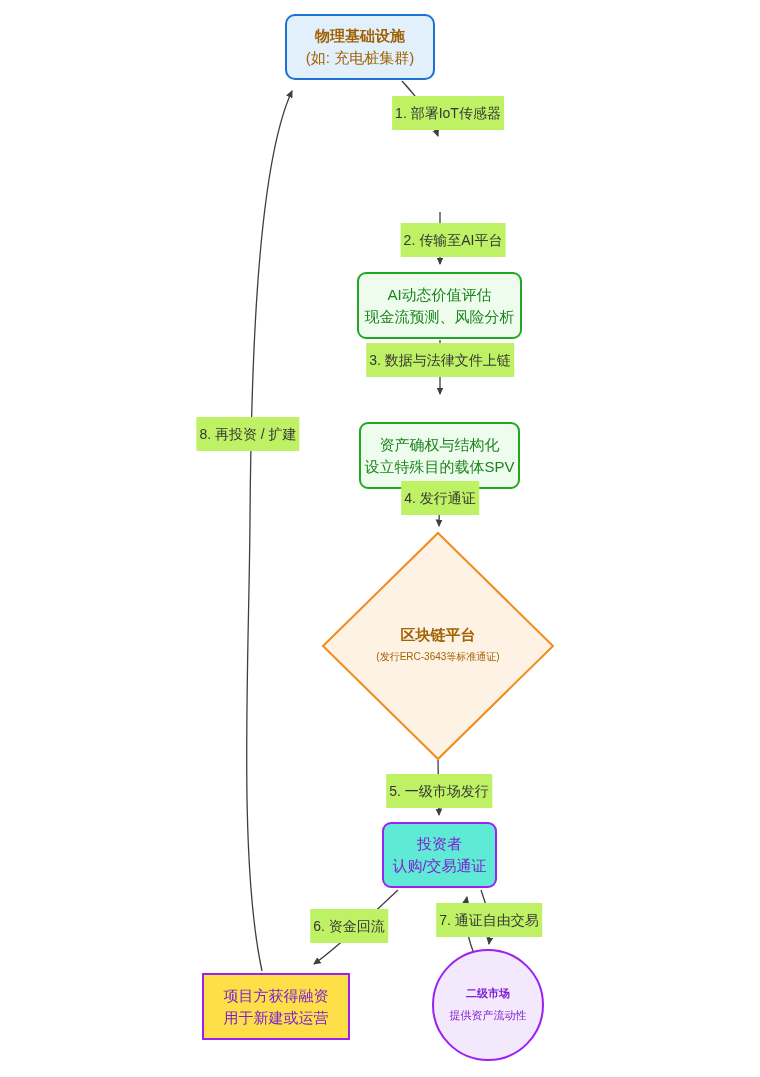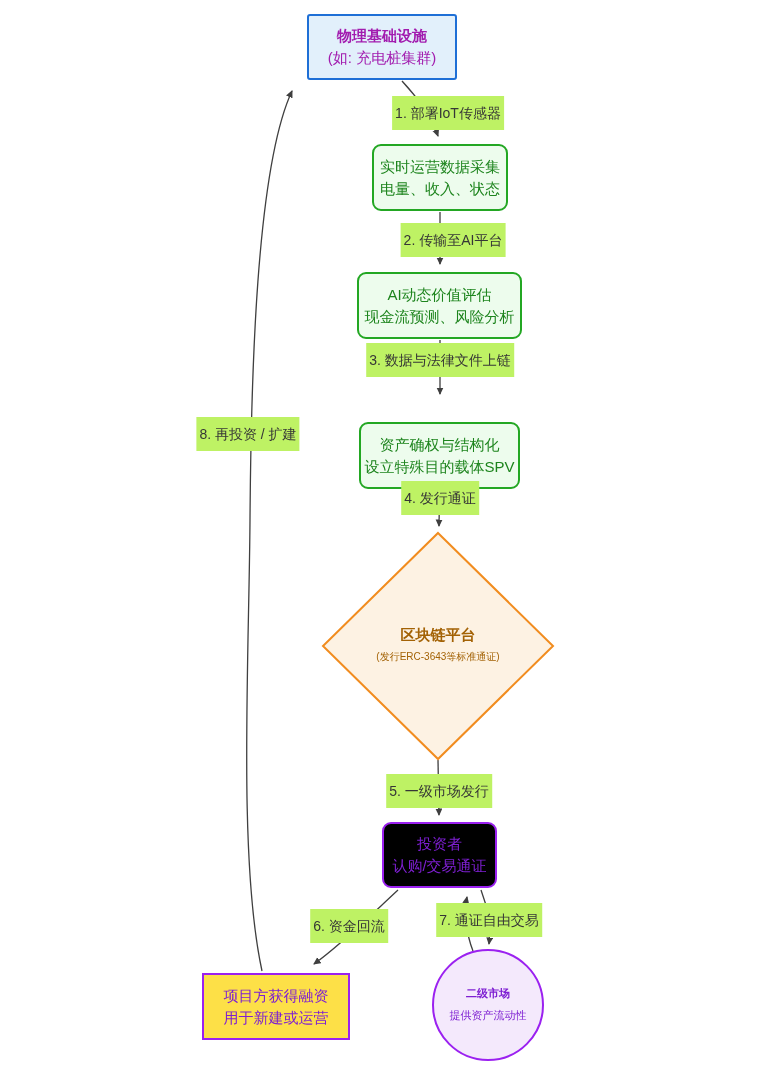--- a/index.html
+++ b/index.html
@@ -14,27 +14,27 @@
   .node{
     position:absolute;
     display:flex;flex-direction:column;align-items:center;justify-content:center;
     text-align:center;
     font-size:15px;line-height:22px;
     box-sizing:border-box;
     z-index:2;
   }
   .node .l1b{font-weight:700;}
   .node-blue{
-    background:#e2f0fb;border:2px solid #1e6fd6;border-radius:3px;color:#a21caf;margin-left:22px;
+    background:#e2f0fb;border:2px solid #1e6fd6;border-radius:10px;color:#a16207;
   }
   .node-green{
     background:#edfced;border:2px solid #23a723;border-radius:9px;color:#1d841d;
   }
   .node-purple-round{
-    background:#000000;border:2px solid #9b21f0;border-radius:9px;color:#7e1fd2;text-align:center;
+    background:#5eead4;border:2px solid #9b21f0;border-radius:9px;color:#7e1fd2;text-align:center;
   }
   .node-purple-rect{
     background:#fde047;border:2px solid #9b21f0;border-radius:0;color:#7e1fd2;
   }
   .shape-label{
     position:absolute;
     display:flex;flex-direction:column;align-items:center;justify-content:flex-start;
     text-align:center;z-index:2;line-height:22px;
   }
   .shape-label.orange{color:#a36205;font-size:15px;}
@@ -76,24 +76,20 @@
     <polygon points="438,533 553,646 438,759 323,646" fill="#fdf2e3" stroke="#f18c1f" stroke-width="2"></polygon>
 
     <circle cx="488" cy="1005" r="55" fill="#f4e9fc" stroke="#9b21f0" stroke-width="2"></circle>
   </svg>
 
   <div class="node node-blue" style="left:285px;top:14px;width:150px;height:66px;">
     <div class="l1b">物理基础设施</div>
     <div>(如: 充电桩集群)</div>
   </div>
 
-  <div class="node node-green" style="left:372px;top:144px;width:136px;height:67px;">
-    <div>实时运营数据采集</div>
-    <div>电量、收入、状态</div>
-  </div>
 
   <div class="node node-green" style="left:357px;top:272px;width:165px;height:67px;">
     <div>AI动态价值评估</div>
     <div>现金流预测、风险分析</div>
   </div>
 
   <div class="node node-green" style="left:359px;top:402px;width:161px;height:67px;margin-top:20px;">
     <div>资产确权与结构化</div>
     <div>设立特殊目的载体SPV</div>
   </div>

